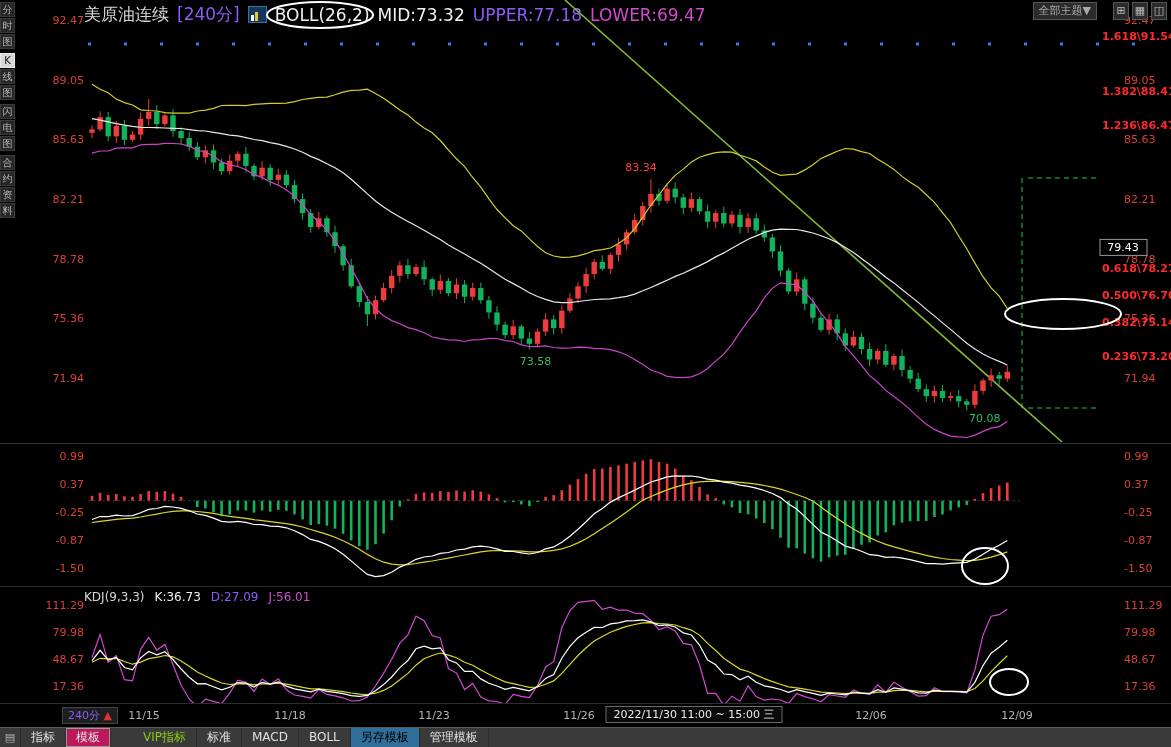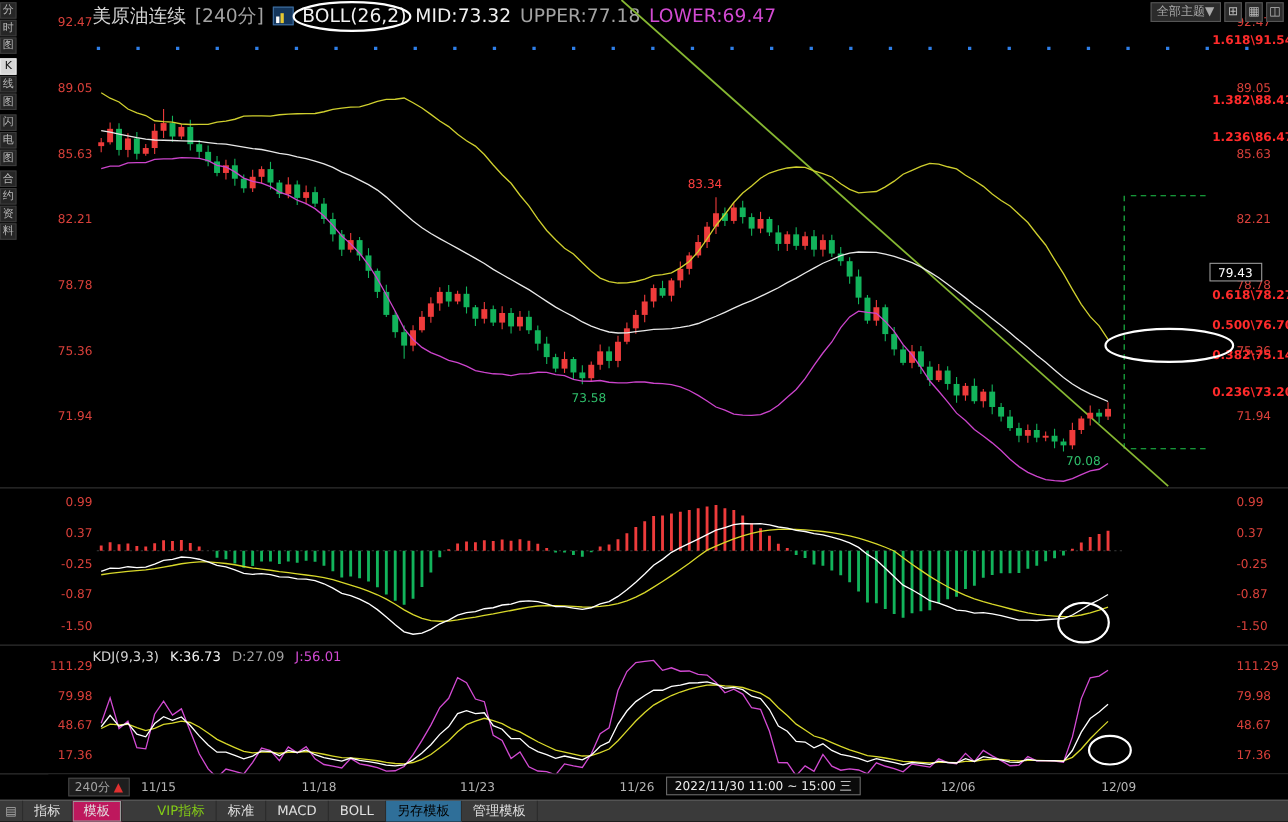--- a/index.html
+++ b/index.html
@@ -10,27 +10,27 @@
 
   
   #sidebar{position:absolute;left:0;top:2px;width:17px;display:flex;flex-direction:column;gap:4px;z-index:20;}
   .sb-item{display:flex;flex-direction:column;gap:1px;cursor:pointer;}
   .sb-cell{width:15px;height:15px;background:#262626;border:1px solid #3a3a3a;box-sizing:border-box;
            color:#b8b8b8;font-size:10px;line-height:13px;text-align:center;}
   .sb-cell.sel{background:#d6d6d6;color:#111;border-color:#e8e8e8;}
 
   
   #hdr{position:absolute;left:84px;top:3px;z-index:5;display:flex;align-items:center;gap:8px;font-size:17px;white-space:nowrap;text-align:center;}
-  .c-grey{color:#d6d6d6}.c-yel{color:#a3a3a3}.c-wht{color:#f0f0f0}.c-mag{color:#d24ad2}
+  .c-grey{color:#d6d6d6}.c-yel{color:#8b5cf6}.c-wht{color:#f0f0f0}.c-mag{color:#d24ad2}
   .chart-icon{width:13px;height:13px;background:#14365c;border:1px solid #3f6fa0;display:inline-flex;align-items:flex-end;gap:1px;padding:1px 2px;box-sizing:content-box;}
   .chart-icon b{width:3px;background:#fff;height:6px;display:inline-block;}
   .chart-icon b:last-child{height:9px;background:#e6c832;}
 
   
-  #topright{position:absolute;right:4px;top:2px;z-index:20;display:flex;gap:3px;align-items:center;}
+  #topright{position:absolute;right:4px;top:2px;z-index:20;display:flex;gap:16px;align-items:center;}
   .tbtn{height:16px;border:1px solid #555;background:#2b2b2b;color:#aaa;font-size:11px;line-height:15px;padding:0 5px;cursor:pointer;}
   .ticon{width:14px;padding:0;text-align:center;color:#bbb;}
 
   
   #macd-hdr{position:absolute;left:84px;top:447px;z-index:5;display:flex;gap:10px;font-size:12px;white-space:nowrap;}
   #kdj-hdr{position:absolute;left:84px;top:590px;z-index:5;display:flex;gap:10px;font-size:12px;white-space:nowrap;align-items:flex-end;}
 
   
   #time-axis{position:absolute;left:0;top:704px;width:1171px;height:23px;z-index:20;background:#000;margin-left:44px;}
   #period-box{position:absolute;left:18px;top:3px;background:#1e1e1e;border:1px solid #444;padding:0 5px;font-size:11px;line-height:15px;cursor:pointer;}

